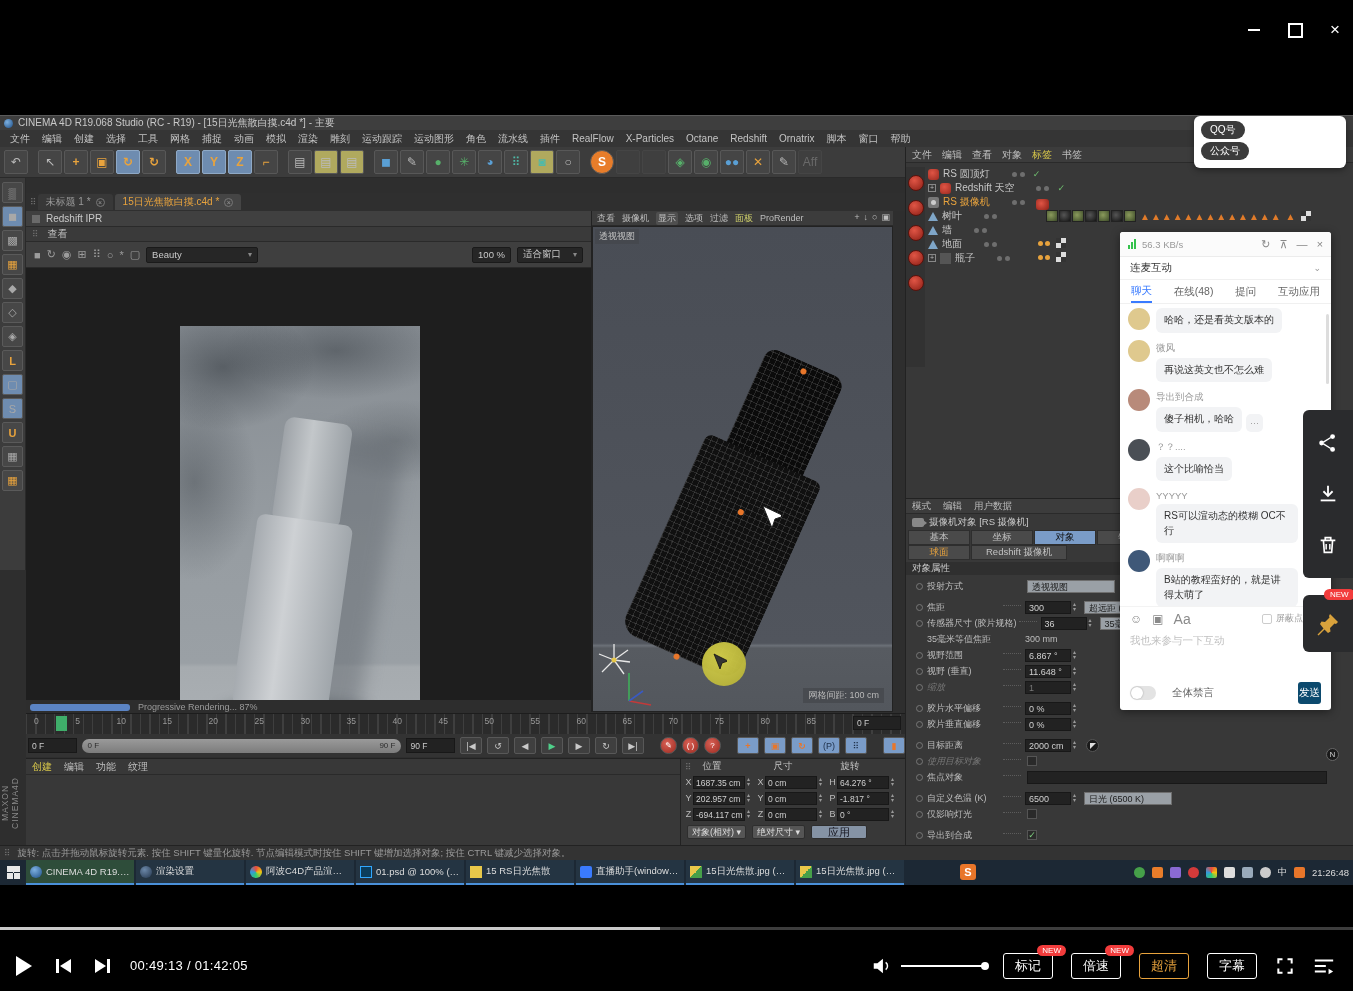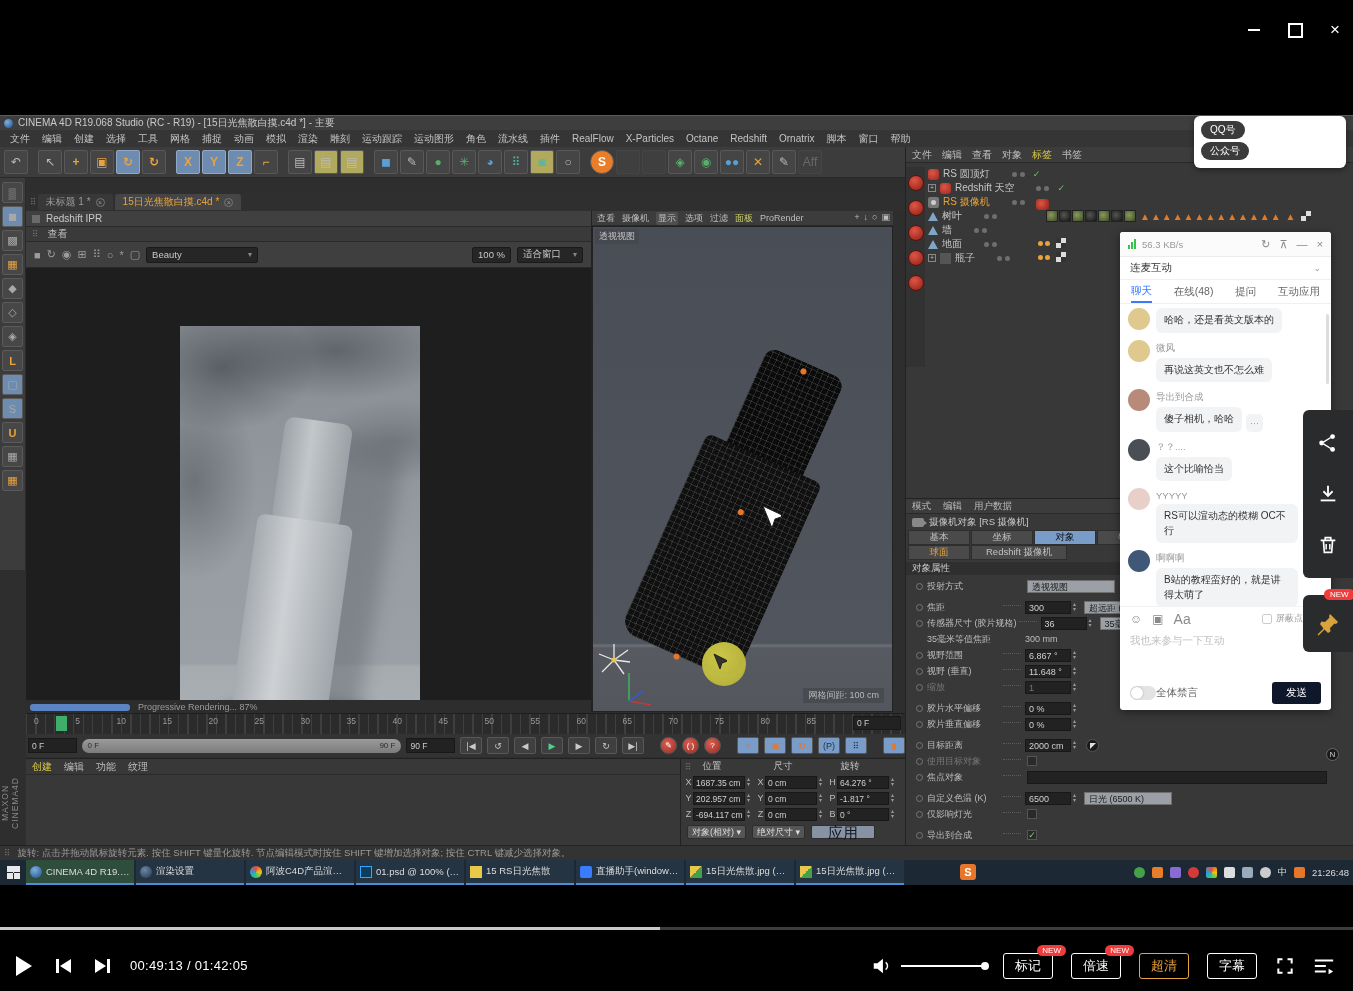--- a/index.html
+++ b/index.html
@@ -132,21 +132,21 @@
   .atab.active{background:#7a9cc8;color:#101010;}
   .atab.orange{color:#e8a33d;}
   .atab.wide{flex:0 0 96px;}
   .asection{height:13px;background:#2f2f2f;color:#c9c9c9;font-size:9.5px;display:flex;align-items:center;padding-left:6px;margin-top:2px;}
   .arows{padding-top:3px;}
   .arow{height:16px;display:flex;align-items:center;padding-left:10px;position:relative;}
   .arow.gap{margin-top:5px;}
   .adot{width:7px;height:7px;border:1px solid #777;border-radius:50%;margin-right:4px;flex:0 0 auto;}
   .arow.plain .adot{visibility:hidden;}
   .alabel{color:#bdbdbd;font-size:9px;min-width:74px;white-space:nowrap;}
-  .arow.dim .alabel{color:#777;}
+  .arow.dim .alabel{color:#777;font-style:italic;}
   .leader{width:18px;border-bottom:1px dotted #5c5c5c;height:1px;margin:0 4px 3px 2px;}
   .leader.hidden{visibility:hidden;}
   .plainval{color:#bdbdbd;font-size:9px;}
   .plainval:empty{display:none;}
   .vbox{background:#222;border:1px solid #181818;color:#d0d0d0;font-size:9px;min-width:46px;height:13px;padding:0 3px;line-height:12px;}
   .vbox:empty{display:none;}
   .arow.dim .vbox{color:#777;}
   .stepper{display:none;width:7px;color:#999;font-size:6px;line-height:5px;margin:0 2px;}
   .stepper.show{display:inline-block;}
   .pbox{background:#9aa0a6;border:1px solid #6e6e6e;color:#1c1c1c;font-size:9px;height:13px;line-height:12px;padding:0 4px;min-width:88px;margin-left:2px;white-space:nowrap;overflow:hidden;}
@@ -166,21 +166,21 @@
   .co-head b{font-weight:normal;}
   .co-head .grip{margin:0 4px;}
   .co-head b:nth-of-type(1){margin-left:8px;}
   .co-head b:nth-of-type(2){margin-left:52px;}
   .co-head b:nth-of-type(3){margin-left:48px;}
   .crow{display:flex;align-items:center;height:16px;padding-left:3px;}
   .axis{color:#bdbdbd;font-size:9px;width:9px;text-align:center;}
   .cbox{background:#222;border:1px solid #181818;color:#d0d0d0;font-size:8.5px;width:52px;height:13px;line-height:12px;padding:0 2px;white-space:nowrap;overflow:hidden;}
   .co-foot{display:flex;gap:6px;padding:3px 0 0 6px;}
   .co-dd{background:#555;border:1px solid #2e2e2e;color:#ddd;font-size:9px;height:14px;line-height:13px;padding:0 4px;border-radius:2px;}
-  .co-apply{background:#8593a5;border:1px solid #2e2e2e;color:#15151f;font-size:15px;height:14px;line-height:13px;padding:0 16px;border-radius:2px;}
+  .co-apply{background:#8593a5;border:1px solid #2e2e2e;color:#15151f;font-size:11px;height:14px;line-height:13px;padding:0 16px;border-radius:2px;}
 
   
   .ruler{position:absolute;left:26px;top:713px;width:879px;height:21px;background:#2b2b2b;border-top:1px solid #1d1d1d;
      background-image:repeating-linear-gradient(90deg,#3f3f3f 0 1px,transparent 1px 9.5px);}
   .ruler-labels{position:absolute;left:8px;top:2px;width:828px;display:flex;justify-content:space-between;color:#9a9a9a;font-size:8.5px;}
   .playhead{position:absolute;left:30px;top:2px;width:11px;height:15px;background:#3fae6a;}
   .curframe{position:absolute;right:4px;top:2px;width:48px;height:14px;background:#222;border:1px solid #181818;color:#ccc;font-size:8.5px;line-height:13px;padding:0 3px;}
   .rangerow{position:absolute;left:26px;top:734px;width:879px;height:23px;background:#333;display:flex;align-items:center;gap:5px;padding-left:2px;}
   .spin{background:#222;border:1px solid #181818;color:#ccc;font-size:8.5px;width:52px;height:15px;line-height:14px;padding:0 3px;}
   .rslider{width:346px;height:14px;border-radius:7px;background:linear-gradient(180deg,#9a9a9a,#7c7c7c);display:flex;align-items:center;justify-content:space-between;padding:0 6px;color:#2c2c2c;font-size:8px;}
@@ -240,25 +240,25 @@
   .bubble{background:#f2f3f5;border-radius:6px;padding:5px 8px;color:#333;font-size:10px;max-width:142px;line-height:1.45;}
   .more{display:none;background:#f2f3f5;border-radius:5px;color:#999;font-size:9px;padding:4px 4px;}
   .more.show{display:inline-block;}
   .more::before{content:"···";}
   .chat-scroll{position:absolute;right:2px;top:10px;width:3px;height:70px;background:#ddd;border-radius:2px;}
   .chat-tools{height:24px;display:flex;align-items:center;gap:10px;padding:0 10px;border-top:1px solid #f3f3f3;}
   .ct-ico{color:#8a8a8a;font-size:12px;}
   .ct-right{margin-left:auto;display:flex;align-items:center;gap:4px;color:#999;font-size:9px;white-space:nowrap;overflow:hidden;}
   .ct-check{width:10px;height:10px;border:1px solid #ccc;border-radius:2px;}
   .chat-input{height:46px;padding:4px 10px;color:#c0c0c0;font-size:10.5px;}
-  .chat-foot{height:34px;display:flex;align-items:center;gap:0;padding:0 10px;}
+  .chat-foot{height:34px;display:flex;align-items:center;gap:16px;padding:0 10px;}
   .toggle{width:26px;height:14px;border-radius:7px;background:#e3e3e3;position:relative;}
   .toggle::after{content:"";position:absolute;left:1px;top:1px;width:12px;height:12px;border-radius:50%;background:#fff;box-shadow:0 0 2px rgba(0,0,0,.3);}
   .mute-label{color:#666;font-size:10.5px;}
-  .sendbtn{margin-left:auto;background:#0f172a;color:#fff;font-size:10.5px;border-radius:3px;padding:4px 14px;}
+  .sendbtn{margin-left:auto;background:#0c4a6e;color:#fff;font-size:10.5px;border-radius:3px;padding:4px 1px;}
 
   
   .rail{position:absolute;left:1303px;top:410px;width:50px;height:168px;background:#2a2b2d;border-radius:6px 0 0 6px;z-index:45;display:flex;flex-direction:column;align-items:center;justify-content:space-around;padding:8px 0;}
   .rail2{position:absolute;left:1303px;top:595px;width:50px;height:57px;background:#2a2b2d;border-radius:6px 0 0 6px;z-index:45;display:flex;align-items:center;justify-content:center;}
   .newpill{position:absolute;left:1324px;top:589px;background:#f23c3c;color:#fff;font-size:8px;border-radius:7px;padding:1px 6px;z-index:46;}
 
   
   .qqcard{position:absolute;left:1194px;top:116px;width:152px;height:52px;background:#fff;border-radius:6px;box-shadow:0 2px 6px rgba(0,0,0,.4);z-index:40;padding:5px 0 0 7px;}
   .pill{display:block;background:#3b3b3b;color:#fff;font-size:10px;border-radius:9px;padding:2px 9px;margin-bottom:3px;width:fit-content;}
 

